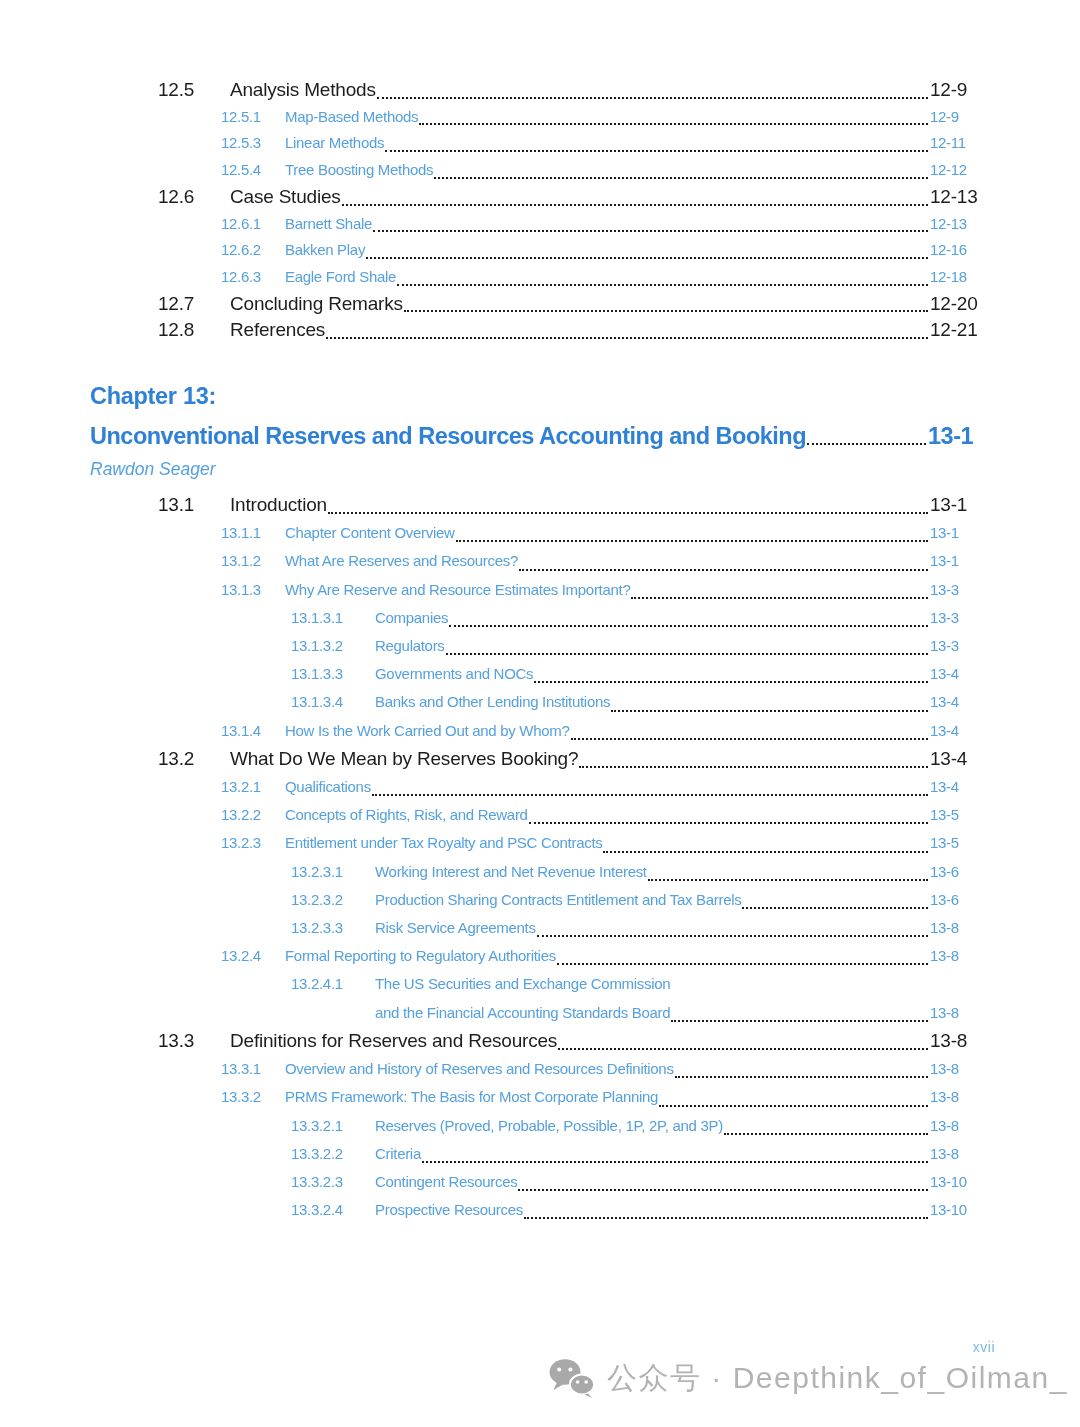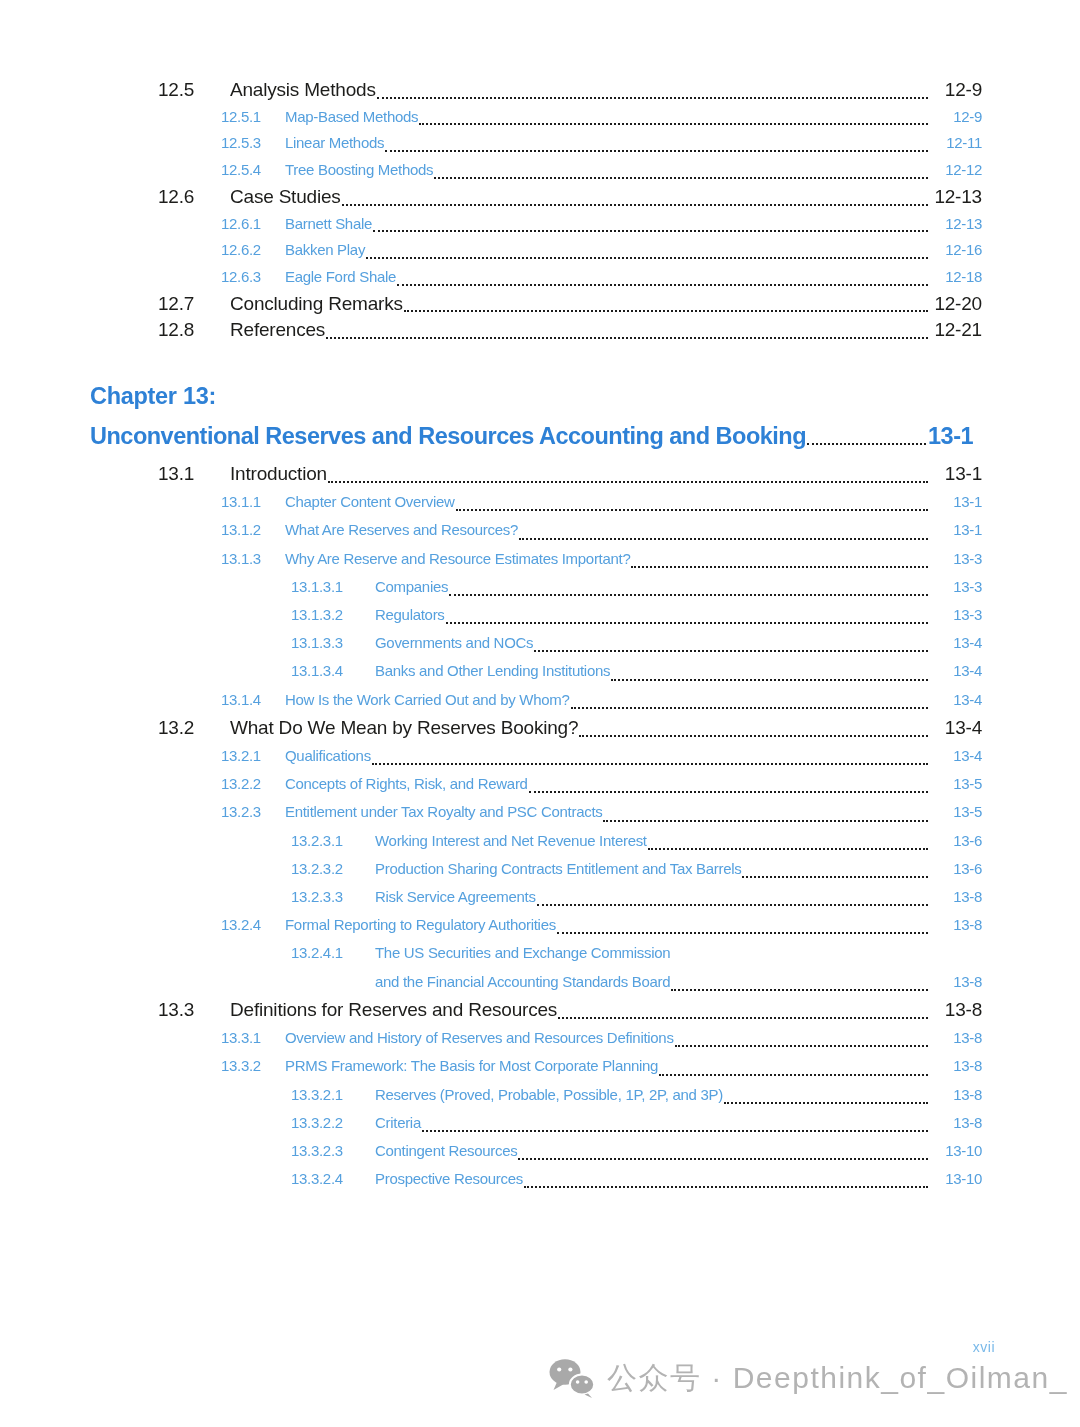--- a/index.html
+++ b/index.html
@@ -24,21 +24,21 @@
   .lvl1 .num { margin-left:68px; width:72px; }
   .lvl2 .num { margin-left:131px; width:64px; }
   .lvl3 .num { margin-left:201px; width:84px; }
   .row .title { flex:0 0 auto; white-space:pre; }
 
   .leader {
     flex:1 1 auto; min-width:12px;
     align-self:flex-end; margin:0 2px 5px 1px;
     border-bottom:2px dotted var(--dot-color, #1b1b1b);
   }
-  .row .pg { flex:0 0 52px; white-space:pre;text-align:right; }
+  .row .pg { flex:0 0 52px; white-space:pre; }
 
   
   .chapter-heading { margin-top:36px; color:var(--chapter-blue, #2e81d6); }
   .chapter-heading .h1 { font-size:23.5px; font-weight:bold; line-height:32px; letter-spacing:-0.3px; }
   .heading-row {
     display:flex; align-items:baseline;
     font-size:23.5px; font-weight:bold; line-height:32px; letter-spacing:-0.5px;
   }
   .heading-row .h-title { flex:0 0 auto; white-space:pre;margin-top:8px; }
   .heading-row .leader { margin-bottom:7px; }
@@ -143,20 +143,21 @@
   </div>
 </section>
 
     <header class="chapter-heading">
       <div class="h1">Chapter 13:</div>
       <div class="heading-row">
         <span class="h-title">Unconventional Reserves and Resources Accounting and Booking</span>
         <span class="leader"></span>
         <span class="pg">13-1</span>
       </div>
+      <div class="author">Rawdon Seager</div>
     </header>
 
     <section id="ch13-list" class="entry-list">
   <div class="row lvl1">
     <span class="num">13.1</span>
     <span class="title">Introduction</span>
     <span class="leader"></span>
     <span class="pg">13-1</span>
   </div>
 

